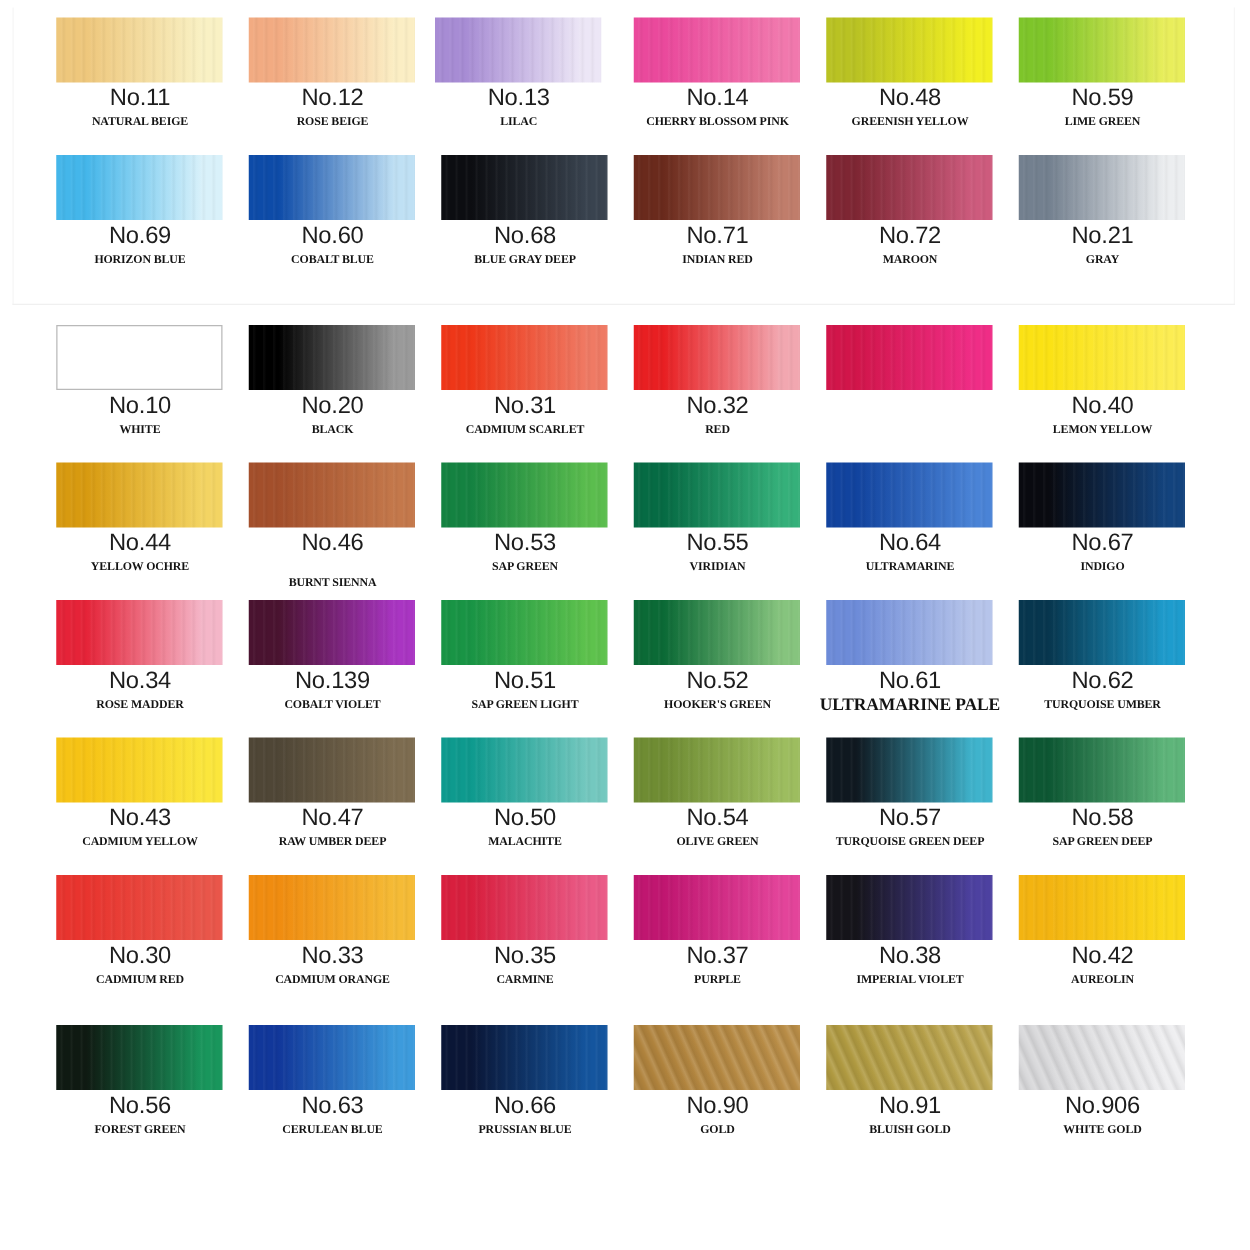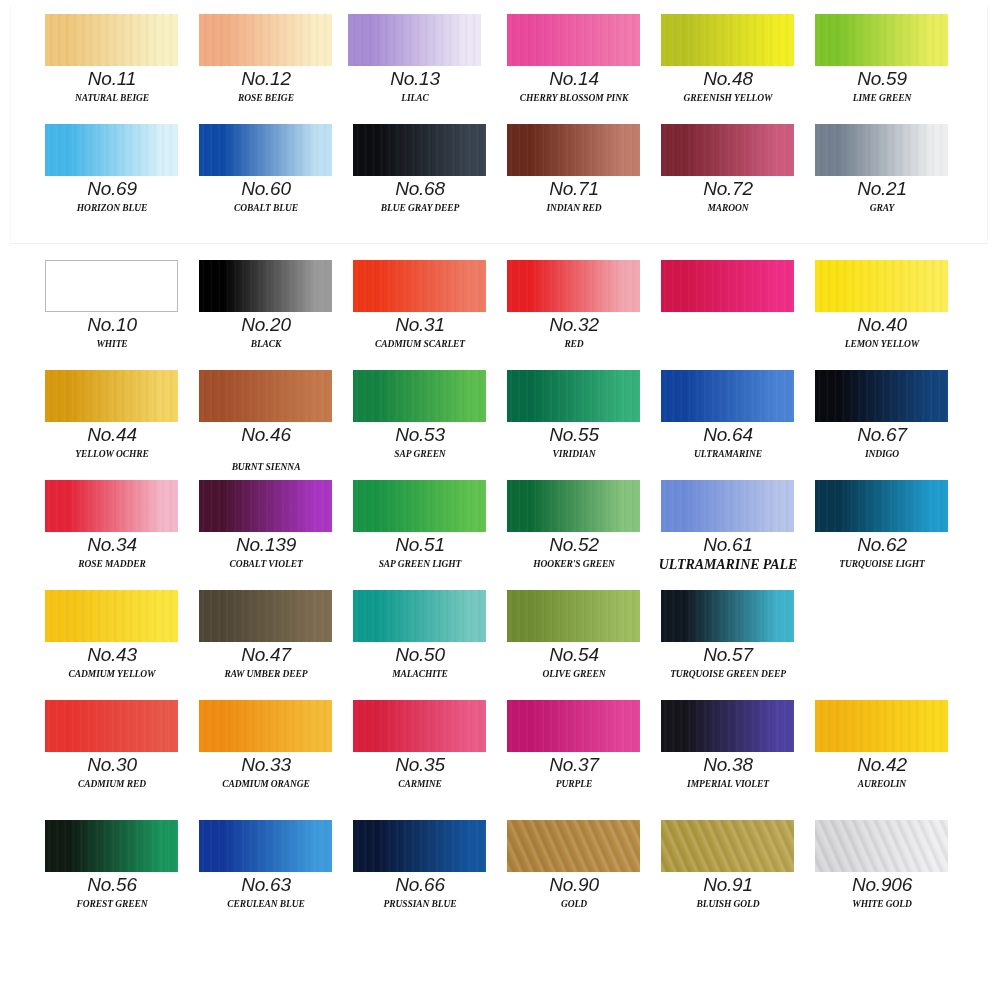--- a/index.html
+++ b/index.html
@@ -54,21 +54,20 @@
     left: 0;
     top: 0;
     width: 1000px;
   }
 
   .row {
     position: absolute;
     left: 0;
     width: 954px;
     height: 110px;
-    font-style: italic;
   }
 
   .cell {
     position: absolute;
     top: 0;
     width: 154px;
     height: 110px;
   }
 
   .swatch {
@@ -355,21 +354,21 @@
           <div class="swatch" style="background: linear-gradient(90deg, rgb(109, 139, 216) 0%, rgb(109, 139, 216) 18%, rgb(182, 196, 234) 88%, rgb(182, 196, 234) 100%);"></div>
           <div class="labels">
             <div class="code">No.61</div>
             <div class="name" style="font-size: 14px;">ULTRAMARINE PALE</div>
           </div>
         </div>
         <div class="cell" style="left: 805px;">
           <div class="swatch" style="background: linear-gradient(90deg, rgb(7, 54, 78) 0%, rgb(7, 54, 78) 18%, rgb(30, 156, 205) 88%, rgb(30, 156, 205) 100%);"></div>
           <div class="labels">
             <div class="code">No.62</div>
-            <div class="name" style="font-size: 9.5px;">TURQUOISE LIGHT</div>
+            <div class="name" style="font-size: 9.5px;">TURQUOISE UMBER</div>
           </div>
         </div>
       </div>
       <div class="row" style="top: 588px;">
         <div class="cell" style="left: 35px;">
           <div class="swatch" style="background: linear-gradient(90deg, rgb(246, 195, 21) 0%, rgb(246, 195, 21) 18%, rgb(251, 230, 60) 88%, rgb(251, 230, 60) 100%);"></div>
           <div class="labels">
             <div class="code">No.43</div>
             <div class="name" style="font-size: 9.5px;">CADMIUM YELLOW</div>
           </div>
@@ -395,20 +394,27 @@
             <div class="name" style="font-size: 9.5px;">OLIVE GREEN</div>
           </div>
         </div>
         <div class="cell" style="left: 651px;">
           <div class="swatch" style="background: linear-gradient(90deg, rgb(15, 24, 32) 0%, rgb(15, 24, 32) 18%, rgb(63, 179, 204) 88%, rgb(63, 179, 204) 100%);"></div>
           <div class="labels">
             <div class="code">No.57</div>
             <div class="name" style="font-size: 9.5px;">TURQUOISE GREEN DEEP</div>
           </div>
         </div>
+        <div class="cell" style="left: 805px;">
+          <div class="swatch" style="background: linear-gradient(90deg, rgb(13, 87, 51) 0%, rgb(13, 87, 51) 18%, rgb(94, 181, 122) 88%, rgb(94, 181, 122) 100%);"></div>
+          <div class="labels">
+            <div class="code">No.58</div>
+            <div class="name" style="font-size: 9.5px;">SAP GREEN DEEP</div>
+          </div>
+        </div>
       </div>
       <div class="row" style="top: 698px;">
         <div class="cell" style="left: 35px;">
           <div class="swatch" style="background: linear-gradient(90deg, rgb(232, 52, 46) 0%, rgb(232, 52, 46) 18%, rgb(233, 86, 74) 88%, rgb(233, 86, 74) 100%);"></div>
           <div class="labels">
             <div class="code">No.30</div>
             <div class="name" style="font-size: 9.5px;">CADMIUM RED</div>
           </div>
         </div>
         <div class="cell" style="left: 189px;">

